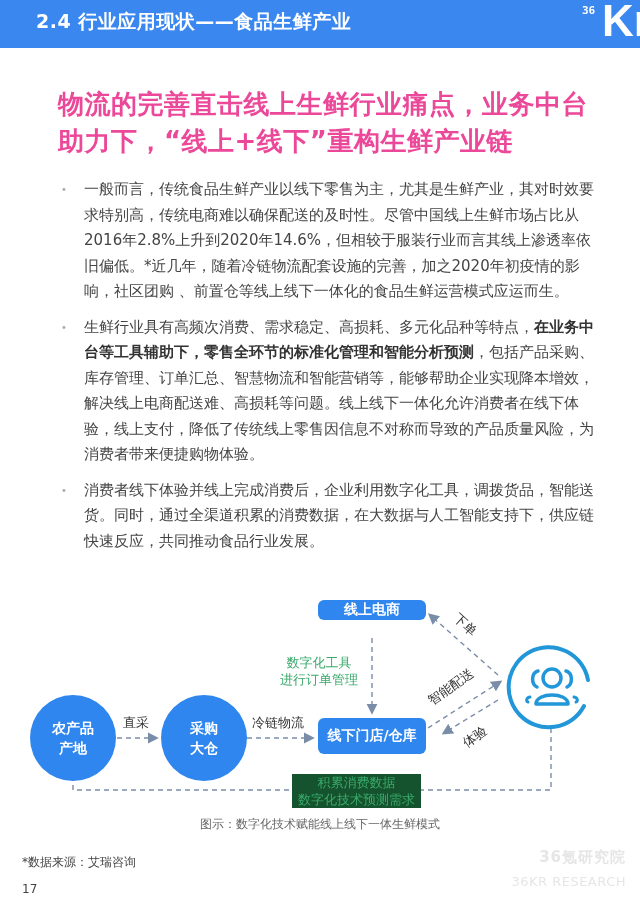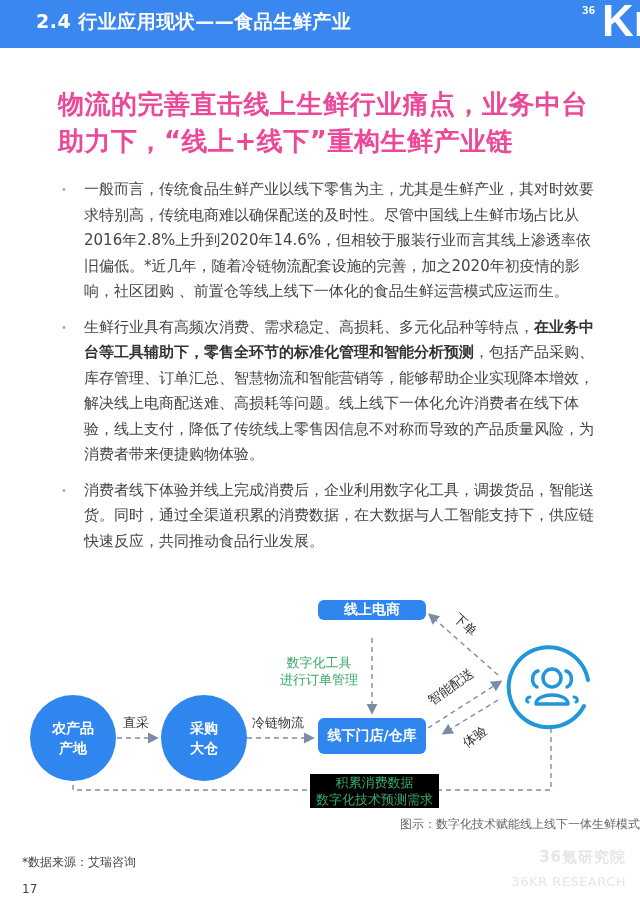--- a/index.html
+++ b/index.html
@@ -13,21 +13,21 @@
   .bullets { position: absolute; left: 60px; top: 177px; width: 540px; }
   .bullet { position: relative; padding-left: 24px; margin-bottom: 10px; color: #444; font-size: 15px; line-height: 25.5px; }
   .bullet .dot { position: absolute; left: 1px; top: 0; color: #aaa; font-size: 10px; }
   .bullet b { color: #333; }
   .diagram { position: absolute; left: 0; top: 590px; width: 640px; height: 220px; }
   .circle { position: absolute; width: 86px; height: 86px; border-radius: 50%; background: #2f86ee; color: #fff; font-weight: bold; font-size: 14px; display: flex; align-items: center; justify-content: center; text-align: center; line-height: 20px; }
   .box { position: absolute; background: #2f86ee; border-radius: 6px; color: #fff; font-weight: bold; font-size: 14px; display: flex; align-items: center; justify-content: center; }
   .lbl { position: absolute; font-size: 13px; color: #333; white-space: nowrap; }
   .green { color: #3aa96b; text-align: center; line-height: 17px; }
   .rot { transform-origin: center; }
-  .caption { position: absolute; left: 0; width: 640px; top: 816px; text-align: right; font-size: 12px; color: #666; }
+  .caption { position: absolute; left: 0; width: 640px; top: 816px; text-align: center; font-size: 12px; color: #666; }
   .source { position: absolute; left: 22px; top: 854px; font-size: 12px; color: #444; }
   .pageno { position: absolute; left: 22px; top: 882px; font-size: 12px; color: #444; }
   .wm1 { position: absolute; right: 14px; top: 848px; font-size: 15px; font-weight: bold; color: #e6e6e6; letter-spacing: 1px; }
   .wm2 { position: absolute; right: 14px; top: 874px; font-size: 13px; color: #e6e6e6; letter-spacing: 0.5px; }
   svg.lines { position: absolute; left: 0; top: 0; }
 </style>
 </head>
 <body>
 
 <div class="header">
@@ -112,21 +112,21 @@
 
   <div class="lbl" style="left:123px; top:124px;">直采</div>
   <div class="lbl" style="left:252px; top:124px;">冷链物流</div>
   <div class="lbl green" style="left:280px; top:64px;">
     <div>数字化工具</div>
     <div>进行订单管理</div>
   </div>
   <div class="lbl rot" style="left:452px; top:26px; transform:rotate(42deg);">下单</div>
   <div class="lbl rot" style="left:425px; top:88px; transform:rotate(-35deg);">智能配送</div>
   <div class="lbl rot" style="left:462px; top:138px; transform:rotate(-35deg);">体验</div>
-  <div class="lbl green" style="left:310px; top:184px; background:#000000; padding:0 6px;">
+  <div class="lbl green" style="left:292px; top:184px; background:#14532d; padding:0 6px;">
     <div>积累消费数据</div>
     <div>数字化技术预测需求</div>
   </div>
 </div>
 
 <div class="caption">图示：数字化技术赋能线上线下一体生鲜模式</div>
 <div class="source">*数据来源：艾瑞咨询</div>
 <div class="pageno">17</div>
 <div class="wm1">36氪研究院</div>
 <div class="wm2">36KR RESEARCH</div>

